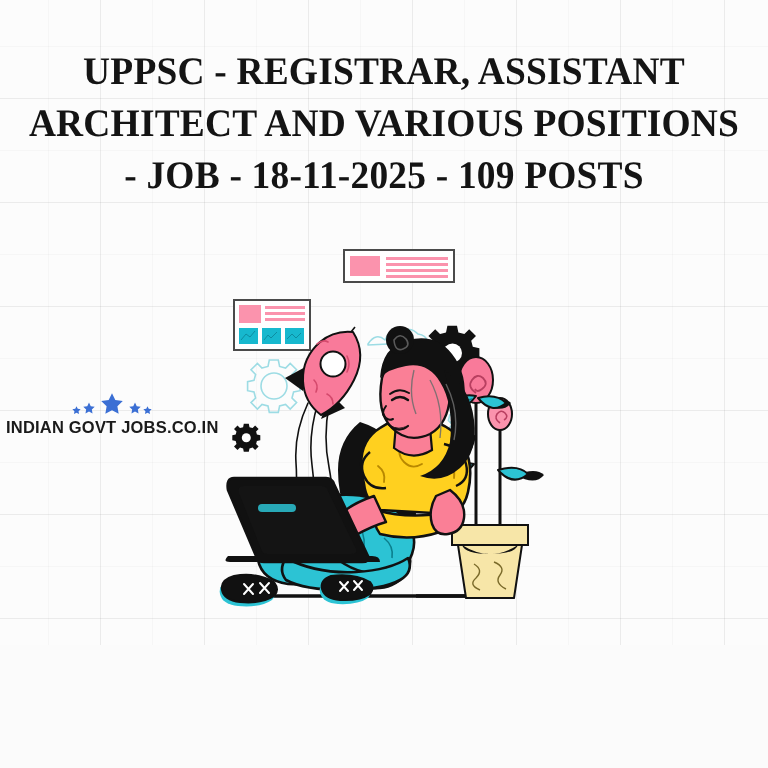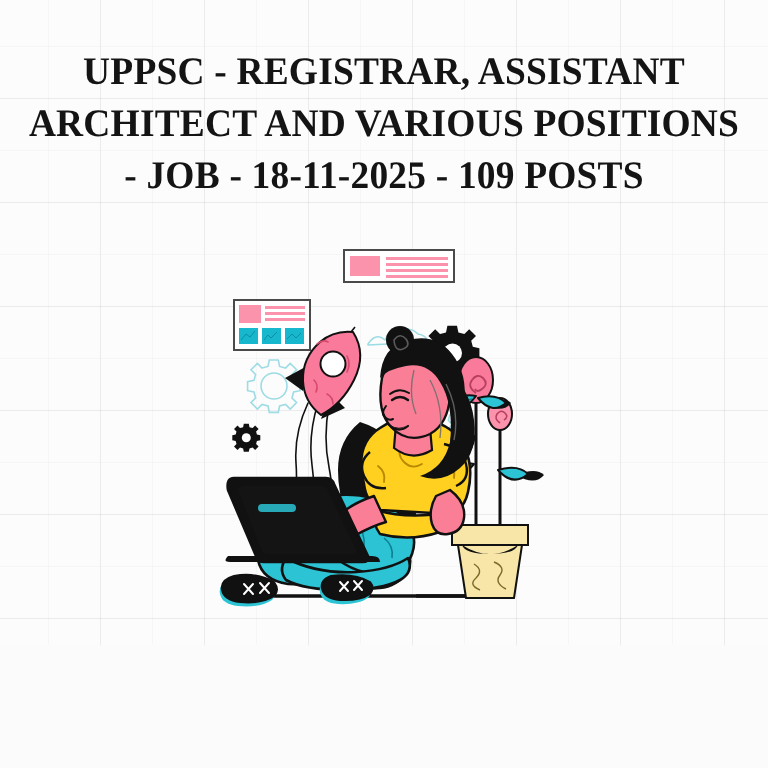--- a/index.html
+++ b/index.html
@@ -114,20 +114,39 @@
 <body>
 
 <div id="poster">
 
   <div class="headline">
     <span class="hl-line l1">UPPSC - REGISTRAR, ASSISTANT</span>
     <span class="hl-line l2">ARCHITECT AND VARIOUS POSITIONS</span>
     <span class="hl-line l3">- JOB - 18-11-2025 - 109 POSTS</span>
   </div>
 
+  <div class="logo">
+    <span class="logo-stars">
+      <svg width="86" height="26" viewBox="0 0 86 26" aria-hidden="true">
+        <g fill="#3b6fd4">
+
+          <path d="M7.5 14.2 l1.25 2.65 2.9 .4 -2.1 2.0 .5 2.85 -2.55-1.35 -2.55 1.35 .5-2.85 -2.1-2.0 2.9-.4z"></path>
+
+          <path d="M20 10.6 l1.75 3.6 3.95 .55 -2.85 2.75 .68 3.9 -3.53-1.86 -3.53 1.86 .68-3.9 -2.85-2.75 3.95-.55z"></path>
+
+          <path d="M43 1.2 l3.3 6.8 7.5 1.05 -5.42 5.2 1.28 7.4 -6.66-3.5 -6.66 3.5 1.28-7.4 -5.42-5.2 7.5-1.05z"></path>
+
+          <path d="M66 10.6 l1.75 3.6 3.95 .55 -2.85 2.75 .68 3.9 -3.53-1.86 -3.53 1.86 .68-3.9 -2.85-2.75 3.95-.55z"></path>
+
+          <path d="M78.5 14.2 l1.25 2.65 2.9 .4 -2.1 2.0 .5 2.85 -2.55-1.35 -2.55 1.35 .5-2.85 -2.1-2.0 2.9-.4z"></path>
+        </g>
+      </svg>
+    </span>
+    <span class="logo-text">INDIAN GOVT JOBS.CO.IN</span>
+  </div>
 
   <div class="illustration">
     <svg width="420" height="412" viewBox="0 0 420 412" aria-hidden="true">
 
       <g>
         <rect x="166" y="22" width="110" height="32" fill="#ffffff" stroke="#4a4a4a" stroke-width="2"></rect>
         <rect x="172" y="28" width="30" height="20" fill="#fb93ad"></rect>
         <g fill="#fb93ad">
           <rect x="208" y="29" width="62" height="3"></rect>
           <rect x="208" y="35" width="62" height="3"></rect>

